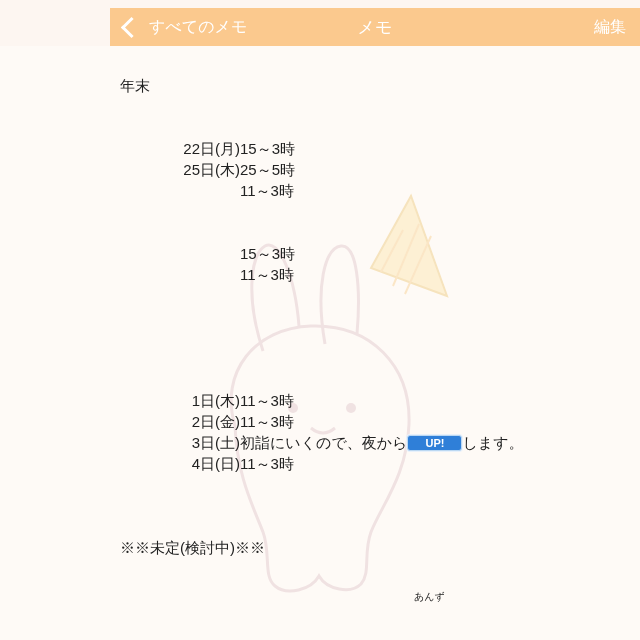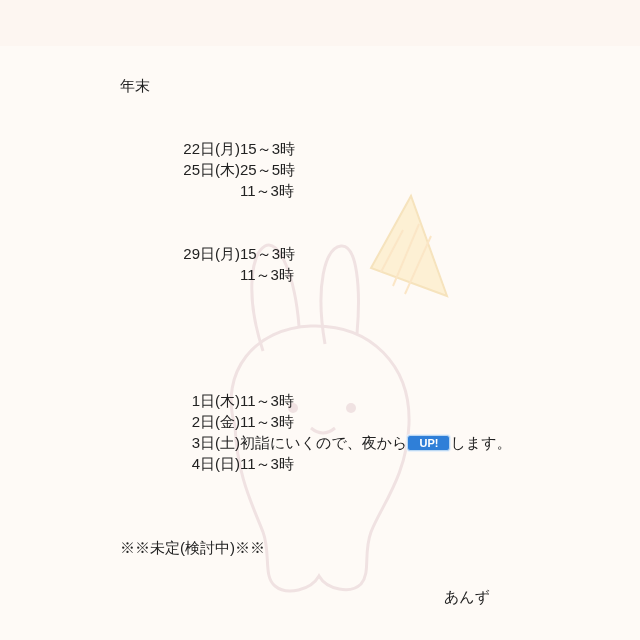--- a/index.html
+++ b/index.html
@@ -114,44 +114,52 @@
   .time-col {
     position: absolute;
     left: 240px;
   }
   .head-col {
     position: absolute;
     left: 120px;
   }
   .sign {
     position: absolute;
-    left: 444px;
+    left: 414px;
     top: 540px;
-    font-size: 15px;
+    font-size: 10px;
     color: #222222;
   }
   .up-badge {
     display: inline-block;
     background: #2f7fd8;
     color: #ffffff;
     font-size: 11px;
     font-weight: bold;
     border-radius: 3px;
-    padding: 0 11px;
+    padding: 0 17px;
     line-height: 14px;
     vertical-align: 1px;
     border: 1px solid #bcd8f2;
     box-shadow: 0 0 0 1px #e8f1fb;
   }
 </style>
 </head>
 <body>
 
 <div id="screen">
 
+  <div id="navbar">
+    <div id="back-group">
+      <span id="back-chevron"></span>
+      <span>すべてのメモ</span>
+    </div>
+    <div id="nav-title">メモ</div>
+    <div id="edit-button">編集</div>
+  </div>
 
   <div id="note-area">
 
     <svg id="watermark" viewBox="0 0 300 440" xmlns="http://www.w3.org/2000/svg">
       <g fill="none" stroke="#f0e2e2" stroke-width="3">
         <path d="M88 175 C70 120 76 78 90 70 C104 62 120 100 124 150"></path>
         <path d="M150 168 C140 110 150 72 166 70 C182 68 186 112 182 158"></path>
         <path d="M60 250 C44 196 80 152 136 150 C196 148 236 190 234 248 C232 300 206 330 196 356 C188 378 196 396 186 408 C176 418 152 414 144 400 C136 414 112 420 100 410 C88 400 96 378 88 356 C78 330 62 300 60 250 Z"></path>
         <circle cx="118" cy="232" r="5" fill="#f0e2e2" stroke="none"></circle>
         <circle cx="176" cy="232" r="5" fill="#f0e2e2" stroke="none"></circle>
@@ -180,21 +188,20 @@
         <span class="time-col">25～5時</span>
       </div>
       <div class="line">
         <span class="time-col">11～3時</span>
       </div>
 
       <div class="line blank"></div>
       <div class="line blank"></div>
 
       <div class="line">
-        <span class="date-col">29日(月)</span>
         <span class="time-col">15～3時</span>
       </div>
       <div class="line">
         <span class="time-col">11～3時</span>
       </div>
 
       <div class="line blank"></div>
       <div class="line blank"></div>
 
 

